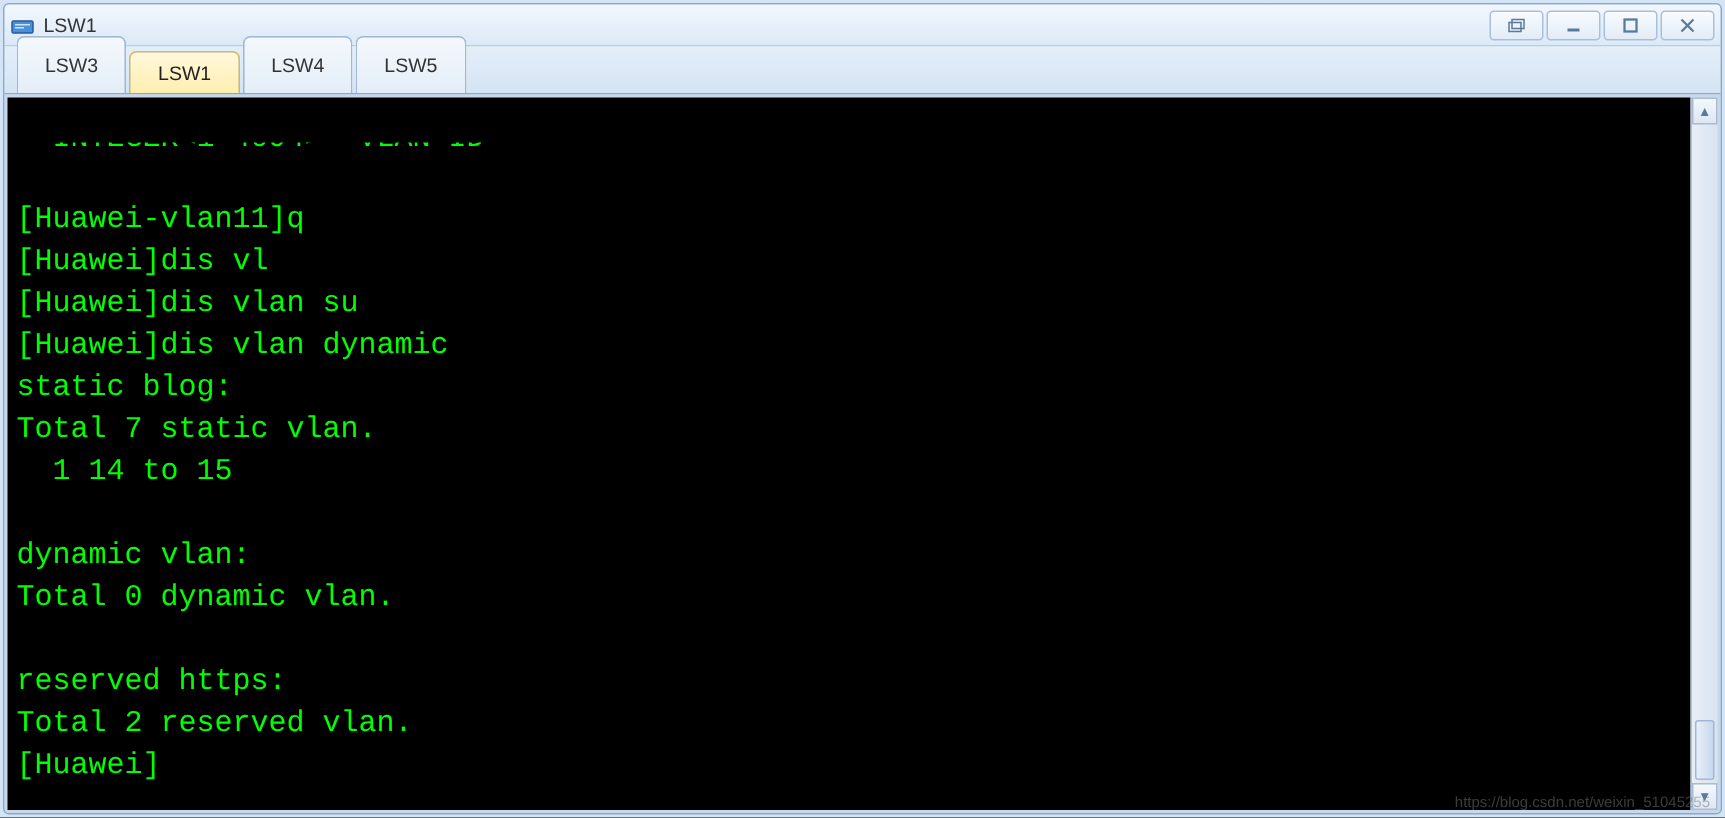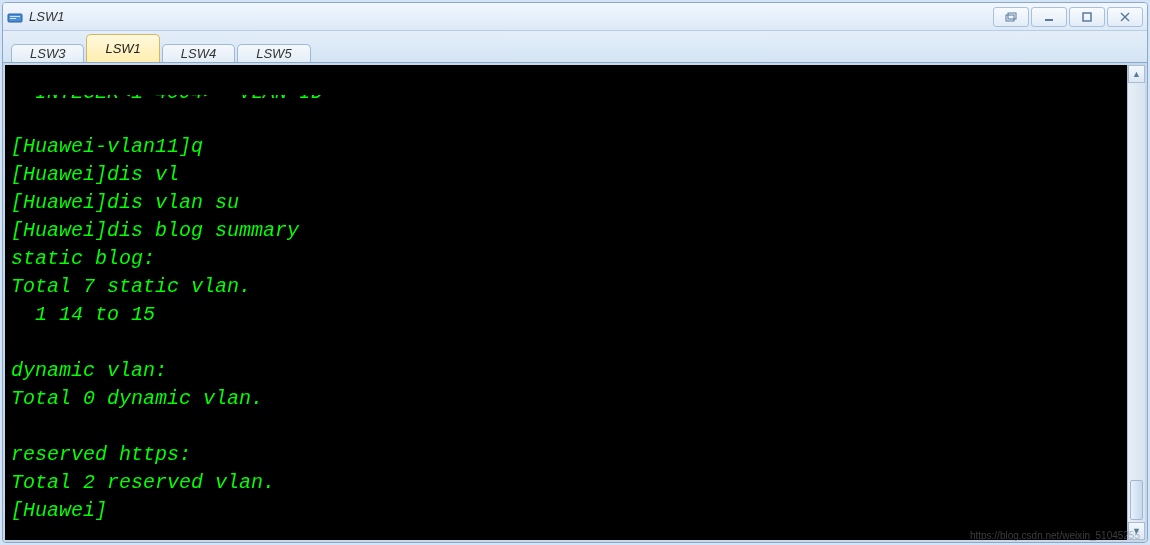--- a/index.html
+++ b/index.html
@@ -14,21 +14,20 @@
     .window {
       width: 1146px;
       height: 541px;
       margin: 2px;
       border: 1px solid #8ba8c8;
       border-radius: 4px;
       background: linear-gradient(to bottom, #e8f0fb 0%, #d8e6f5 100%);
       display: flex;
       flex-direction: column;
       overflow: hidden;
-      font-style: italic;
     }
     .titlebar {
       height: 28px;
       display: flex;
       align-items: center;
       padding: 0 4px;
       background: linear-gradient(to bottom, #f2f7fd 0%, #dce9f7 100%);
       border-bottom: 1px solid #b8cde4;
     }
     .app-icon {
@@ -72,21 +71,21 @@
     }
     .tab {
       padding: 4px 18px;
       border: 1px solid #a0b8d4;
       border-bottom: none;
       border-radius: 5px 5px 0 0;
       background: linear-gradient(to bottom, #f4f8fc, #e4eef8);
       font-size: 13px;
       color: #333;
       cursor: pointer;
-      height: 18px;
+      height: 38px;
       display: flex;
       align-items: center;
     }
     .tab.active {
       background: linear-gradient(to bottom, #fff8dc, #ffefb0);
       border-color: #d4b860;
       font-weight: normal;
       color: #222;
       height: 28px;
     }
@@ -203,21 +202,21 @@
     <div class="tab">LSW4</div>
     <div class="tab">LSW5</div>
   </div>
 
   <div class="terminal-wrap">
     <div class="terminal">
 <span class="cut"><span class="cut-inner">  INTEGER&lt;1-4094&gt;  VLAN ID</span></span><span></span>
 <span>[Huawei-vlan11]q</span>
 <span>[Huawei]dis vl</span>
 <span>[Huawei]dis vlan su</span>
-<span>[Huawei]dis blog summary</span>
+<span>[Huawei]dis vlan dynamic</span>
 <span>static blog:</span>
 <span>Total 7 static vlan.</span>
 <span>  1 14 to 15</span>
 <span></span>
 <span>dynamic vlan:</span>
 <span>Total 0 dynamic vlan.</span>
 <span></span>
 <span>reserved https:</span>
 <span>Total 2 reserved vlan.</span>
 <span>[Huawei]</span></div>

